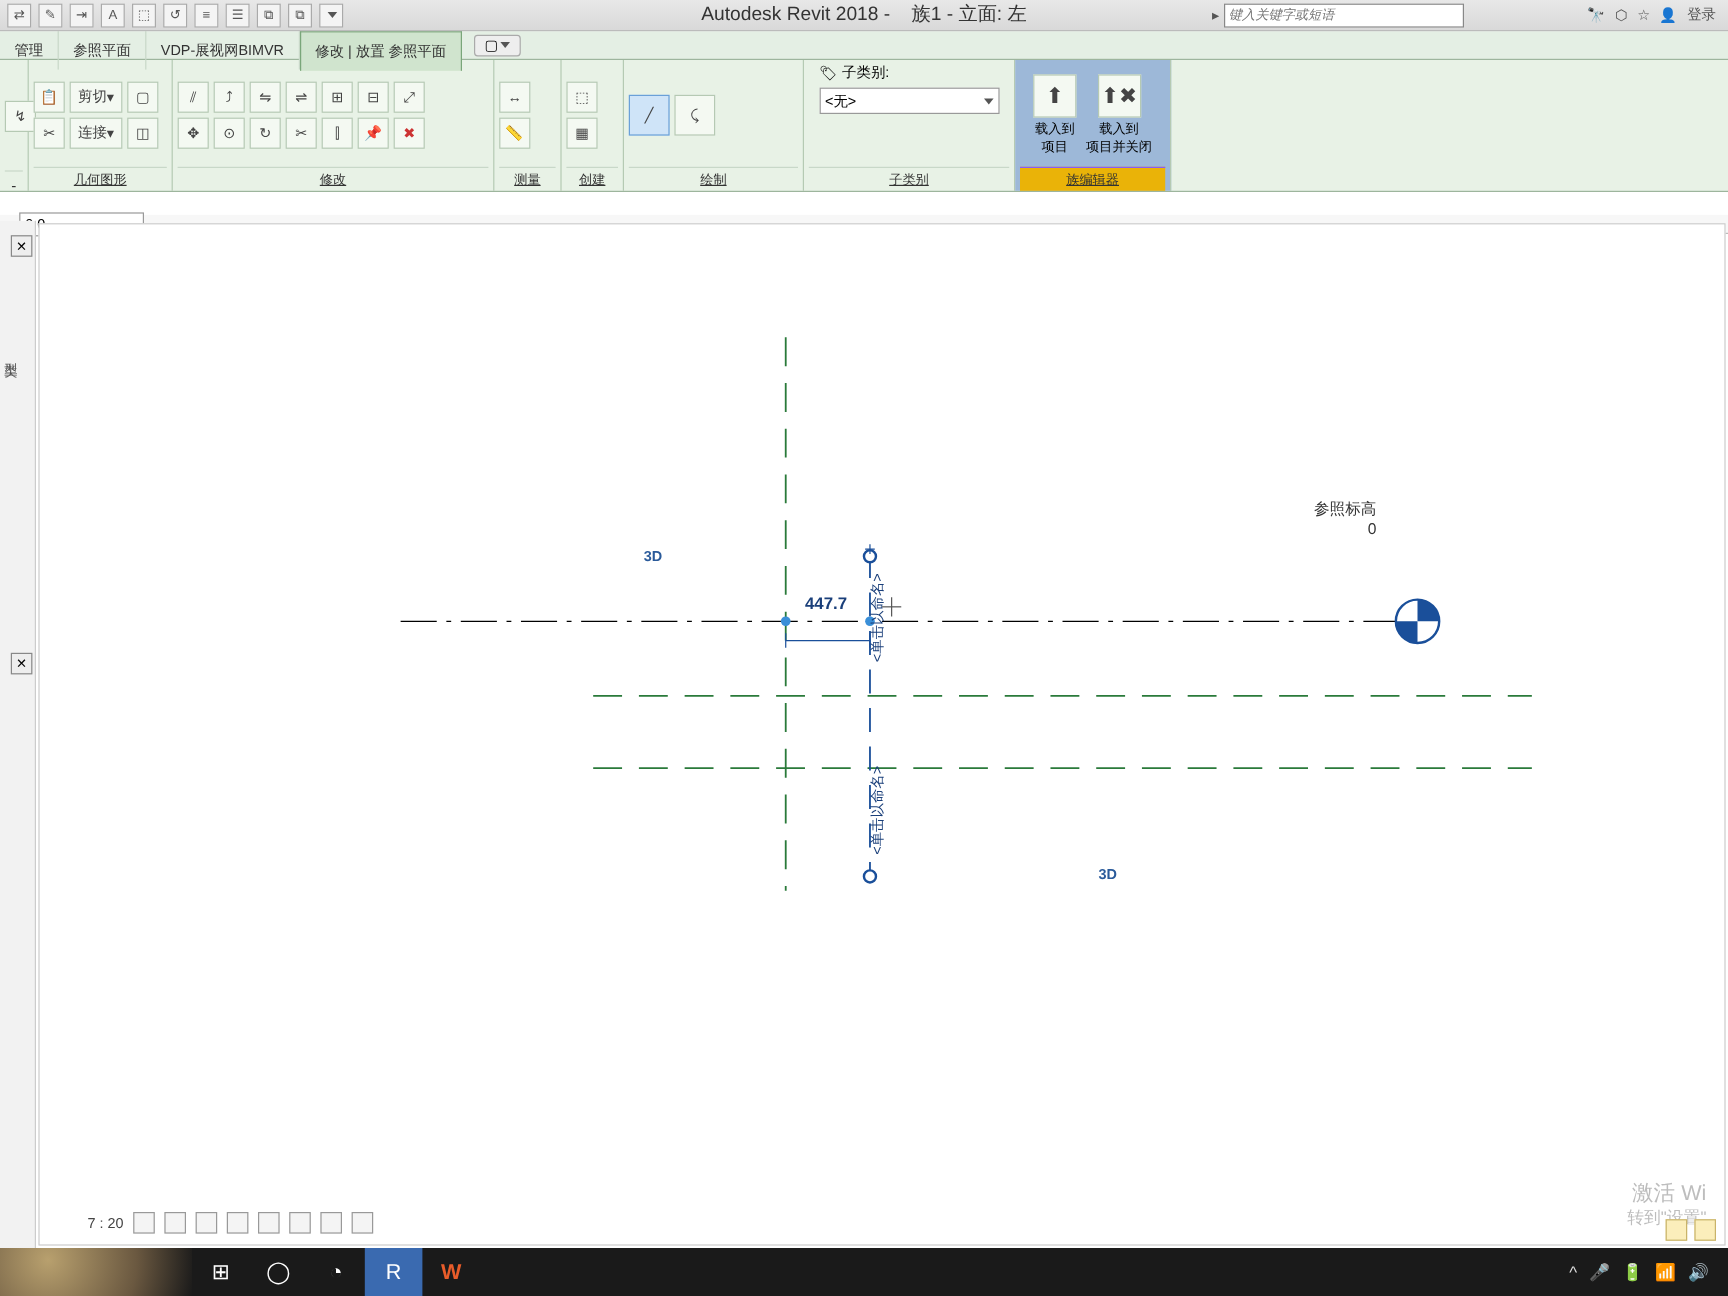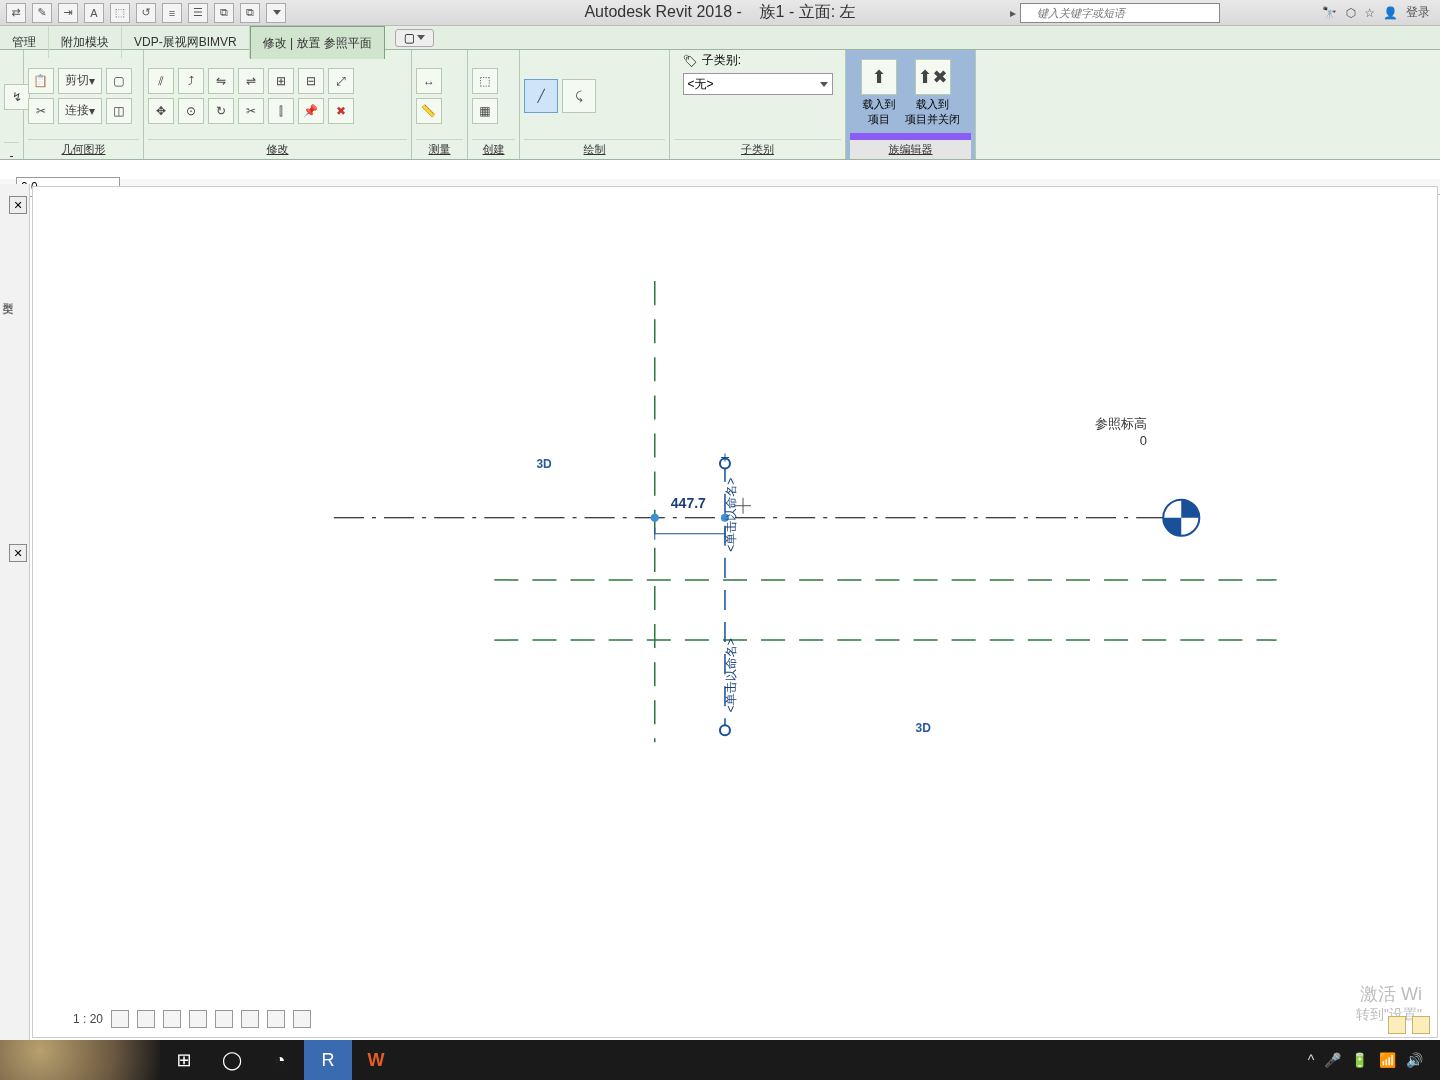--- a/index.html
+++ b/index.html
@@ -3,21 +3,21 @@
 <meta charset="utf-8">
 <style>
 * { box-sizing: border-box; margin: 0; padding: 0; font-family: "Microsoft YaHei", sans-serif; }
 body { width: 1440px; height: 1080px; overflow: hidden; background: #fff; position: relative; font-size: 12px; }
 
 
 .titlebar { height: 26px; background: linear-gradient(#e8e8e8,#d9d9d9); display: flex; align-items: center; border-bottom: 1px solid #bbb; position: relative; }
 .qat { display: flex; gap: 6px; padding: 0 6px; align-items: center; }
 .qat-btn { width: 20px; height: 20px; border: 1px solid #aaa; background: #f4f4f4; display: flex; align-items: center; justify-content: center; font-size: 11px; color: #555; }
 .title-center { position: absolute; left: 50%; transform: translateX(-50%); font-size: 16px; color: #333; }
-.title-search { position: absolute; right: 220px; width: 200px; height: 20px; border: 1px solid #888; background: #fff; font-style: italic; color: #999; padding: 0 16px; font-size: 11px; }
+.title-search { position: absolute; right: 220px; width: 200px; height: 20px; border: 1px solid #888; background: #fff; font-style: italic; color: #999; padding: 0 3px; font-size: 11px; }
 .title-right { position: absolute; right: 10px; display: flex; gap: 8px; align-items: center; font-size: 12px; color: #555; }
 .title-right span { cursor: pointer; }
 .tri { width: 0; height: 0; border-left: 4px solid transparent; border-right: 4px solid transparent; border-top: 5px solid #555; display: inline-block; margin-left: 2px; }
 
 
 .tabbar { height: 24px; background: #e4efe4; display: flex; align-items: stretch; border-bottom: 1px solid #9db59d; }
 .tab { padding: 16px 12px; display: flex; align-items: center; font-size: 12px; color: #333; border-right: 1px solid #c8d8c8; }
 .tab.active { background: #d0e4ce; border: 1px solid #7aa67a; border-bottom: none; text-align: right; }
 .tab-extra { margin-left: 10px; display: flex; align-items: center; padding: 0 8px; border: 1px solid #aaa; background: #eee; height: 18px; align-self: center; border-radius: 3px; }
 
@@ -27,21 +27,21 @@
 .panel-body { flex: 1; display: flex; align-items: center; gap: 4px; flex-wrap: wrap; align-content: center; }
 .panel-label { text-align: center; font-size: 11px; padding: 2px 0; color: #333; border-top: 1px solid #c8d8c8; text-decoration: underline; }
 .rbtn { min-width: 26px; height: 26px; border: 1px solid #b5c9b3; background: #f4f9f2; display: flex; align-items: center; justify-content: center; font-size: 12px; color: #444; }
 .rbtn.wide { padding: 0 6px; }
 .col { display: flex; flex-direction: column; gap: 4px; }
 .row { display: flex; gap: 4px; }
 .bigcol { display: flex; flex-direction: column; align-items: center; gap: 2px; font-size: 11px; }
 .bigicon { width: 36px; height: 36px; border: 1px solid #b5c9b3; background: #f4f9f2; display: flex; align-items: center; justify-content: center; font-size: 18px; color: #444; }
 .select { width: 150px; height: 22px; border: 1px solid #999; background: #fff; display: flex; align-items: center; justify-content: space-between; padding: 0 4px; font-size: 12px; }
 .panel.hl { background: #9db8d8; }
-.panel.hl .panel-label { background: #e5e5e5; border-top: 7px solid #8b5cf6; }
+.panel.hl .panel-label { background: #eab308; border-top: 1px solid #8b5cf6; }
 
 
 .optbar { height: 16px; background: #f7f7f7; border-bottom: 1px solid #bbb; display: flex; align-items: center; padding-left: 16px; margin-top: 19px; }
 .optinput { width: 104px; height: 20px; border: 1px solid #999; background: #fff; padding: 0 4px; font-size: 12px; }
 
 
 .workarea { position: absolute; top: 184px; left: 0; right: 0; bottom: 40px; display: flex; }
 .propstrip { width: 30px; background: #f2f2f2; border-right: 1px solid #ccc; position: relative; }
 .propclose { position: absolute; top: 12px; right: 2px; width: 18px; height: 18px; border: 1px solid #888; background: #eee; display: flex; align-items: center; justify-content: center; font-size: 11px; }
 .proplabel { position: absolute; top: 110px; left: 0; writing-mode: vertical-rl; font-size: 11px; color: #555; }
@@ -102,21 +102,21 @@
     <span>🔭</span>
     <span>⬡</span>
     <span>☆</span>
     <span>👤</span>
     <span>登录</span>
   </div>
 </div>
 
 <div class="tabbar">
   <div class="tab">管理</div>
-  <div class="tab">附加模块</div>
+  <div class="tab">参照平面</div>
   <div class="tab">VDP-展视网BIMVR</div>
   <div class="tab active">修改 | 放置 参照平面</div>
   <div class="tab-extra">▢<span class="tri"></span></div>
 </div>
 
 <div class="ribbon">
 
   <div class="panel" style="width:24px">
     <div class="panel-body">
         <div class="rbtn">↯</div>
@@ -275,21 +275,21 @@
       <g transform="translate(1145,246)">
         <circle r="18" fill="#fff" stroke="#1a4f9a" stroke-width="2"></circle>
         <path d="M0 -18 A18 18 0 0 1 18 0 L0 0 Z" fill="#1a4f9a"></path>
         <path d="M0 18 A18 18 0 0 1 -18 0 L0 0 Z" fill="#1a4f9a"></path>
       </g>
     </svg>
     <div class="cnvtext" style="right:290px;top:228px;text-align:left">参照标高</div>
     <div class="cnvtext" style="right:290px;top:246px;text-align:right">0</div>
 
     <div class="viewbar">
-      <span>1 : 20</span>
+      <span>7 : 20</span>
       <div class="vbtn"></div>
       <div class="vbtn"></div>
       <div class="vbtn"></div>
       <div class="vbtn"></div>
       <div class="vbtn"></div>
       <div class="vbtn"></div>
       <div class="vbtn"></div>
       <div class="vbtn"></div>
     </div>
   </div>

